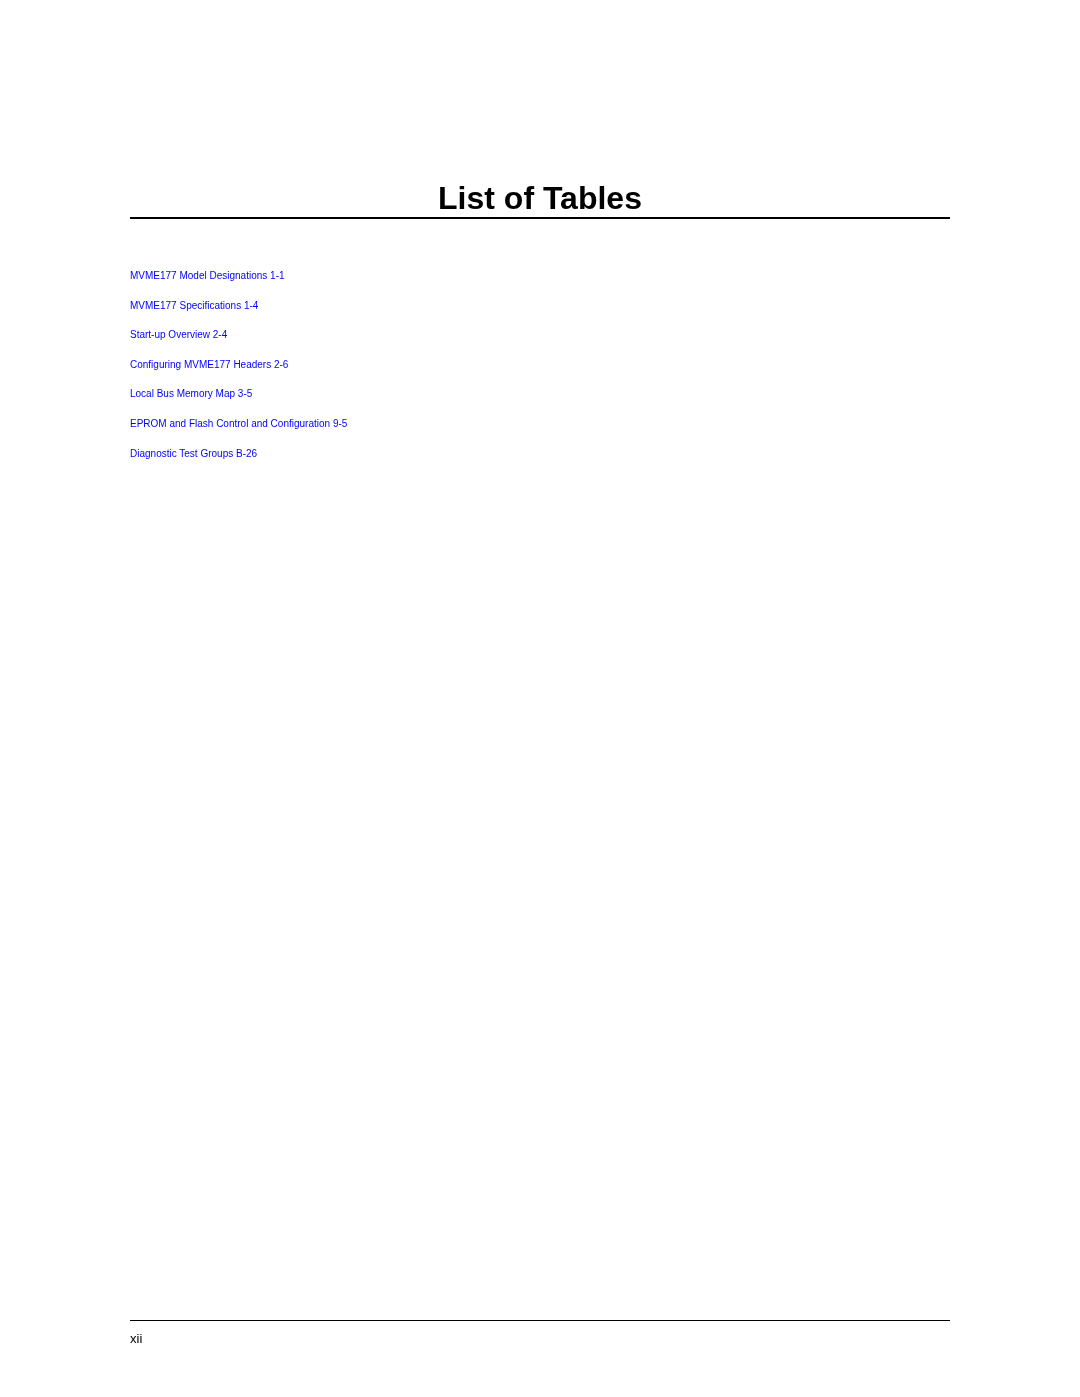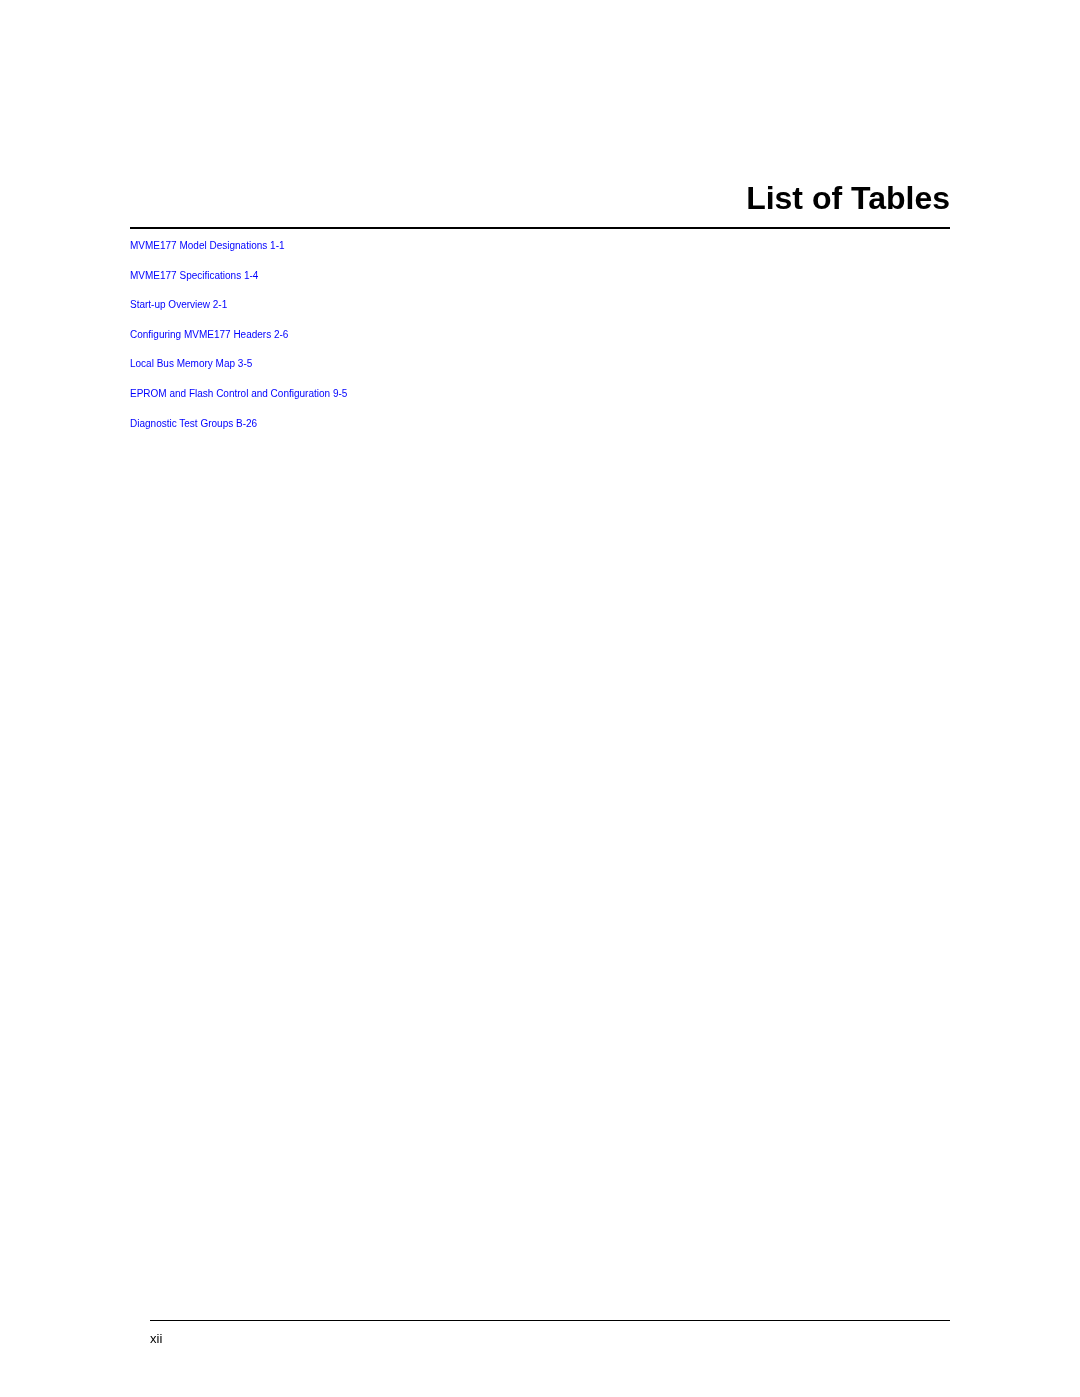--- a/index.html
+++ b/index.html
@@ -22,23 +22,23 @@
       background: #ffffff;
       position: relative;
       padding: 0 130px;
     }
 
     .page-header-space {
       height: 180px;
     }
 
     .title-section {
-      text-align: right;
-      padding-bottom: 10px;
+      text-align: center;
       border-bottom: 2px solid #000000;
+      margin-bottom: 40px;
     }
 
     .page-title {
       font-size: 32px;
       font-weight: bold;
       font-family: Arial, Helvetica, sans-serif;
       color: #000000;
     }
 
     .toc-list {
@@ -53,21 +53,20 @@
       text-decoration: none;
       font-family: Arial, Helvetica, sans-serif;
       font-size: 10px;
     }
 
     .page-footer {
       position: absolute;
       bottom: 50px;
       left: 130px;
       right: 130px;
-      margin-left: 20px;
     }
 
     .footer-line {
       border-top: 1px solid #000000;
       margin-bottom: 8px;
     }
 
     .footer-page-num {
       font-family: Arial, Helvetica, sans-serif;
       font-size: 13px;
@@ -80,21 +79,21 @@
 <div class="page">
   <div class="page-header-space"></div>
 
   <div class="title-section">
     <h1 class="page-title">List of Tables</h1>
   </div>
 
   <ul class="toc-list">
   <li><a href="#">MVME177 Model Designations 1-1</a></li>
       <li><a href="#">MVME177 Specifications 1-4</a></li>
-      <li><a href="#">Start-up Overview 2-1</a></li>
+      <li><a href="#">Start-up Overview 2-4</a></li>
       <li><a href="#">Configuring MVME177 Headers 2-6</a></li>
       <li><a href="#">Local Bus Memory Map 3-5</a></li>
       <li><a href="#">EPROM and Flash Control and Configuration 9-5</a></li>
       <li><a href="#">Diagnostic Test Groups B-26</a></li>
     </ul>
 
   <div class="page-footer">
     <div class="footer-line"></div>
     <span class="footer-page-num">xii</span>
   </div>

